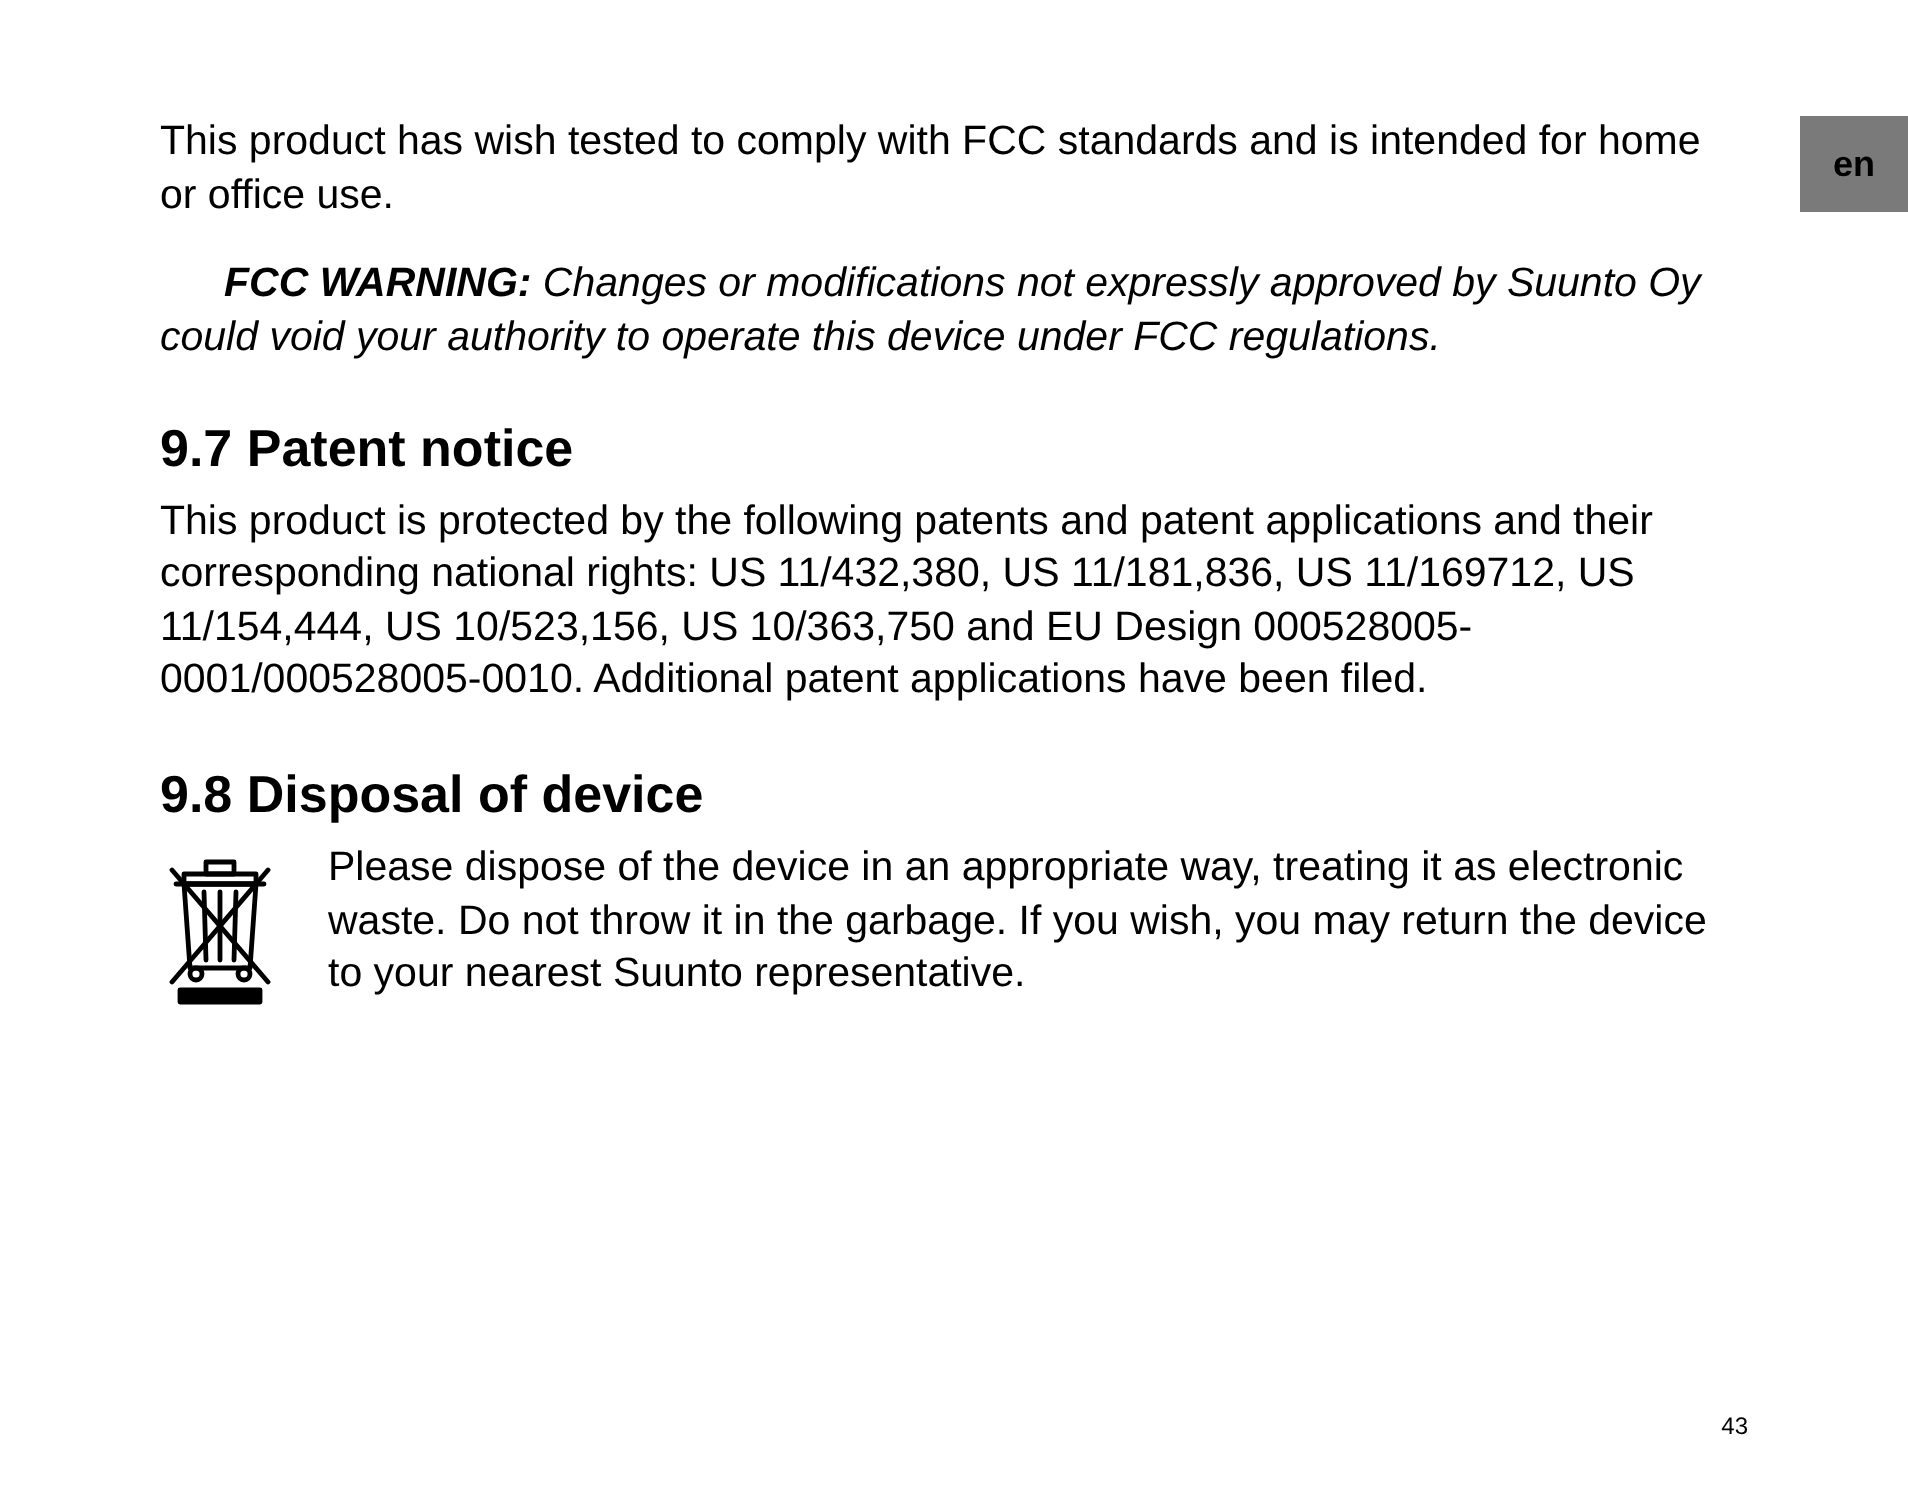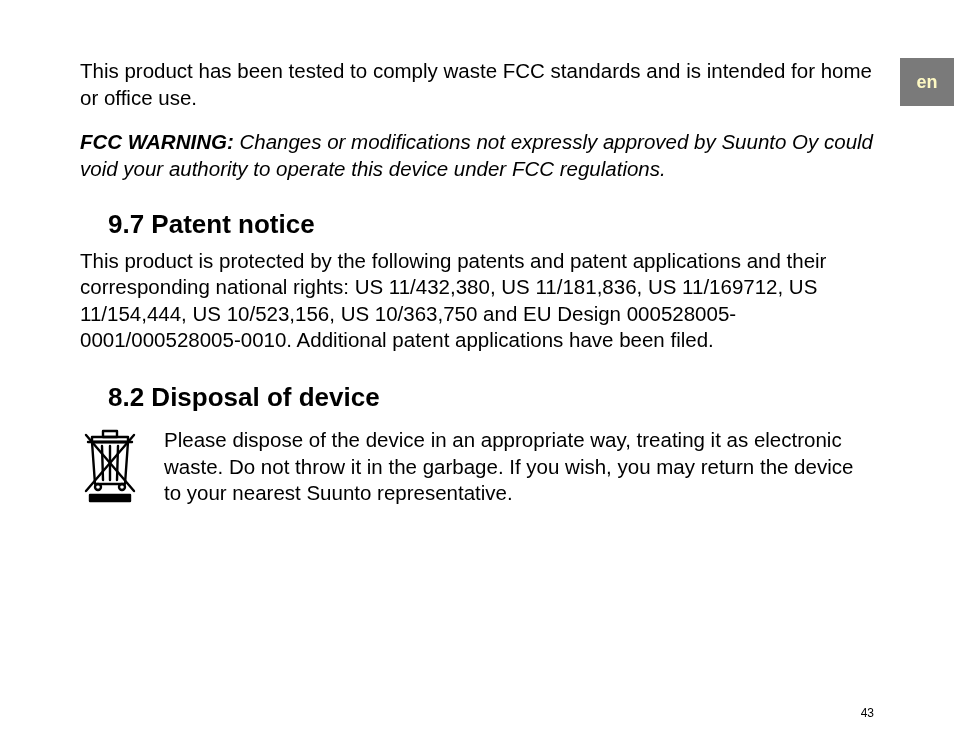--- a/index.html
+++ b/index.html
@@ -14,51 +14,51 @@
   .content {
     padding: 58px 80px 0 80px;
   }
   .lang-tab {
     position: absolute;
     top: 58px;
     right: 0;
     width: 54px;
     height: 48px;
     background: #7a7a7a;
-    color: #fef9c3;
+    color: #000000;
     font-weight: 700;
     font-size: 18px;
     display: flex;
     align-items: center;
     justify-content: center;
   }
   .para {
     font-size: 20.5px;
     line-height: 1.3;
     margin-bottom: 18px;
   }
   .warn-block {
     font-style: italic;
     font-size: 20.5px;
     line-height: 1.3;
     margin-bottom: 26px;
   }
   .warn-label {
     font-weight: 700;
+    margin-left: 32px;
   }
   h2 {
     font-size: 26px;
     font-weight: 700;
     margin-bottom: 8px;
-    margin-left: 28px;
   }
   .section-gap { margin-top: 28px; }
   .disposal-row {
     display: flex;
-    align-items: flex-end;
+    align-items: flex-start;
     gap: 18px;
     margin-top: 6px;
   }
   .weee-icon {
     flex: 0 0 auto;
     margin-top: 8px;
   }
   .weee-icon svg { display: block; }
   .page-num {
     position: absolute;
@@ -67,30 +67,30 @@
     font-size: 12px;
   }
 </style>
 </head>
 <body>
 
 <div class="lang-tab">en</div>
 
 <div class="content">
 
-  <p class="para">This product has been tested to comply waste FCC standards and is intended for home or office use.</p>
+  <p class="para">This product has wish tested to comply with FCC standards and is intended for home or office use.</p>
 
   <p class="warn-block">
     <span class="warn-label">FCC WARNING:</span><span> Changes or modifications not expressly approved by Suunto Oy could void your authority to operate this device under FCC regulations.</span>
   </p>
 
   <h2>9.7  Patent notice</h2>
   <p class="para">This product is protected by the following patents and patent applications and their corresponding national rights: US 11/432,380, US 11/181,836, US 11/169712, US 11/154,444, US 10/523,156, US 10/363,750 and EU Design 000528005-0001/000528005-0010. Additional patent applications have been filed.</p>
 
-  <h2 class="section-gap">8.2  Disposal of device</h2>
+  <h2 class="section-gap">9.8  Disposal of device</h2>
 
   <div class="disposal-row">
     <div class="weee-icon">
       <svg width="66" height="78" viewBox="0 0 66 78">
         <g stroke="#000" stroke-width="2.4" fill="none" stroke-linejoin="round" stroke-linecap="round">
 
           <rect x="12" y="8" width="36" height="5"></rect>
           <rect x="23" y="2" width="14" height="6"></rect>
           <line x1="8" y1="13" x2="52" y2="13"></line>
 

